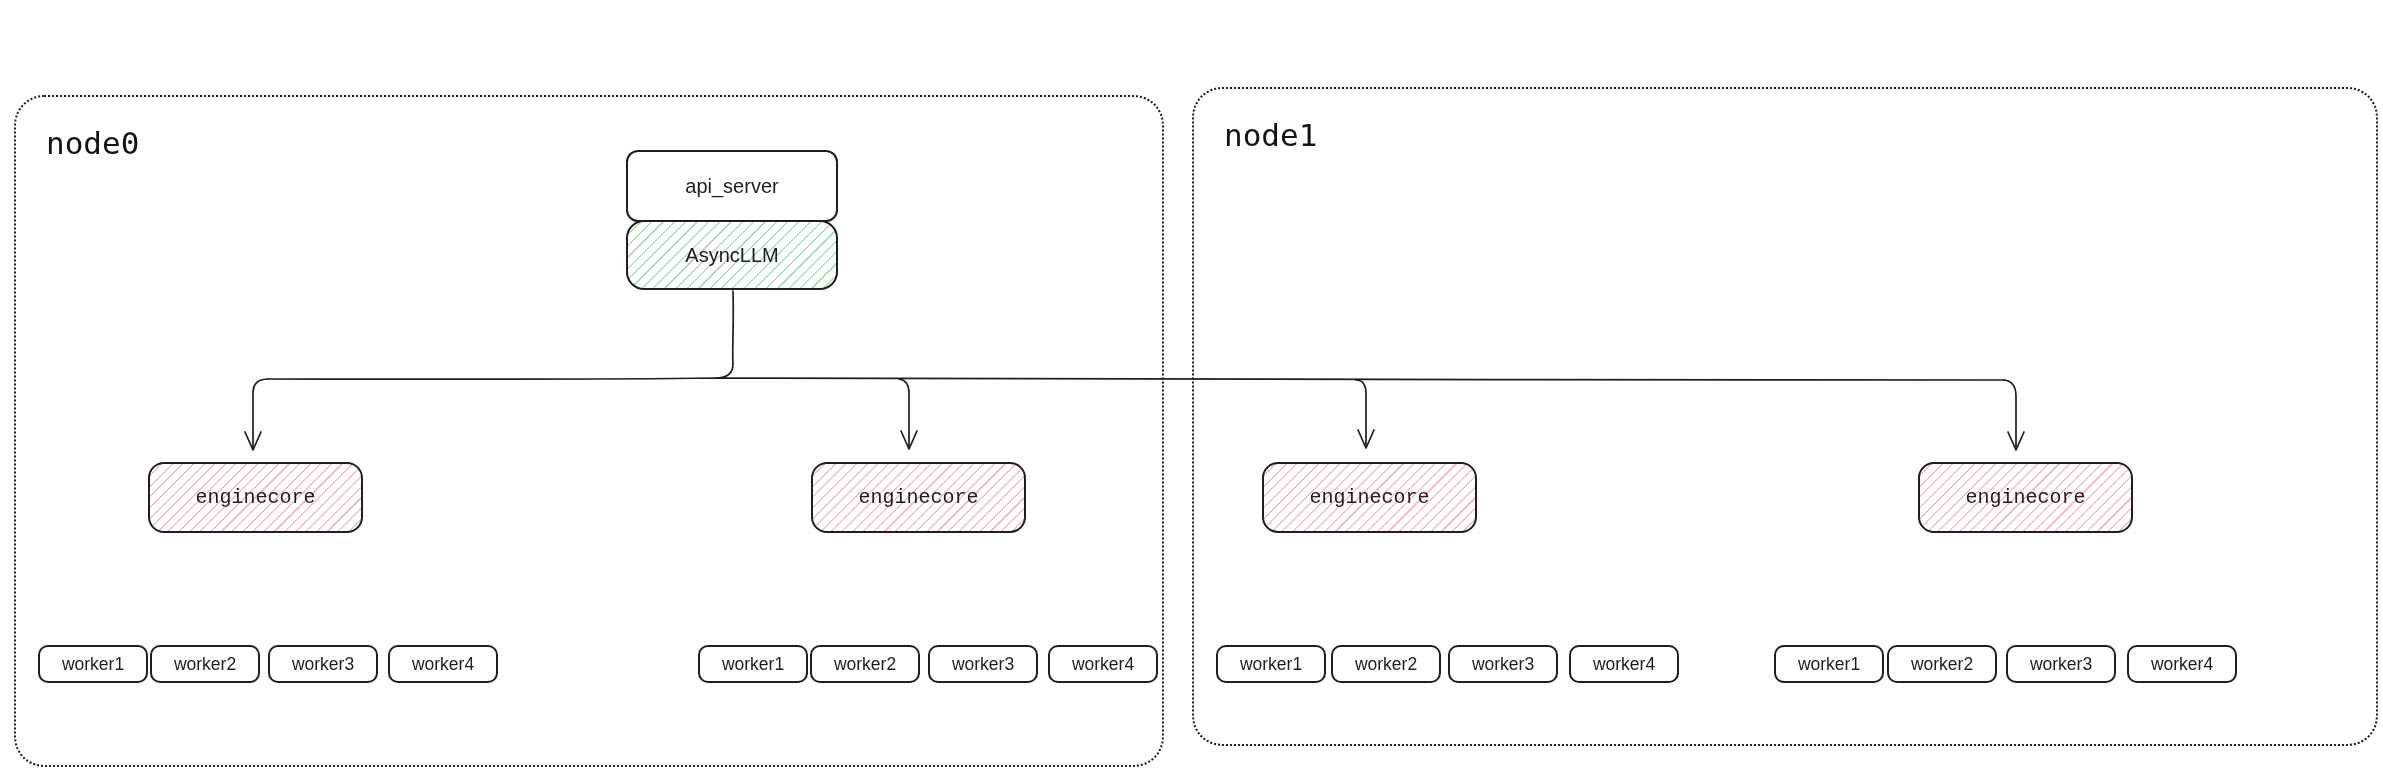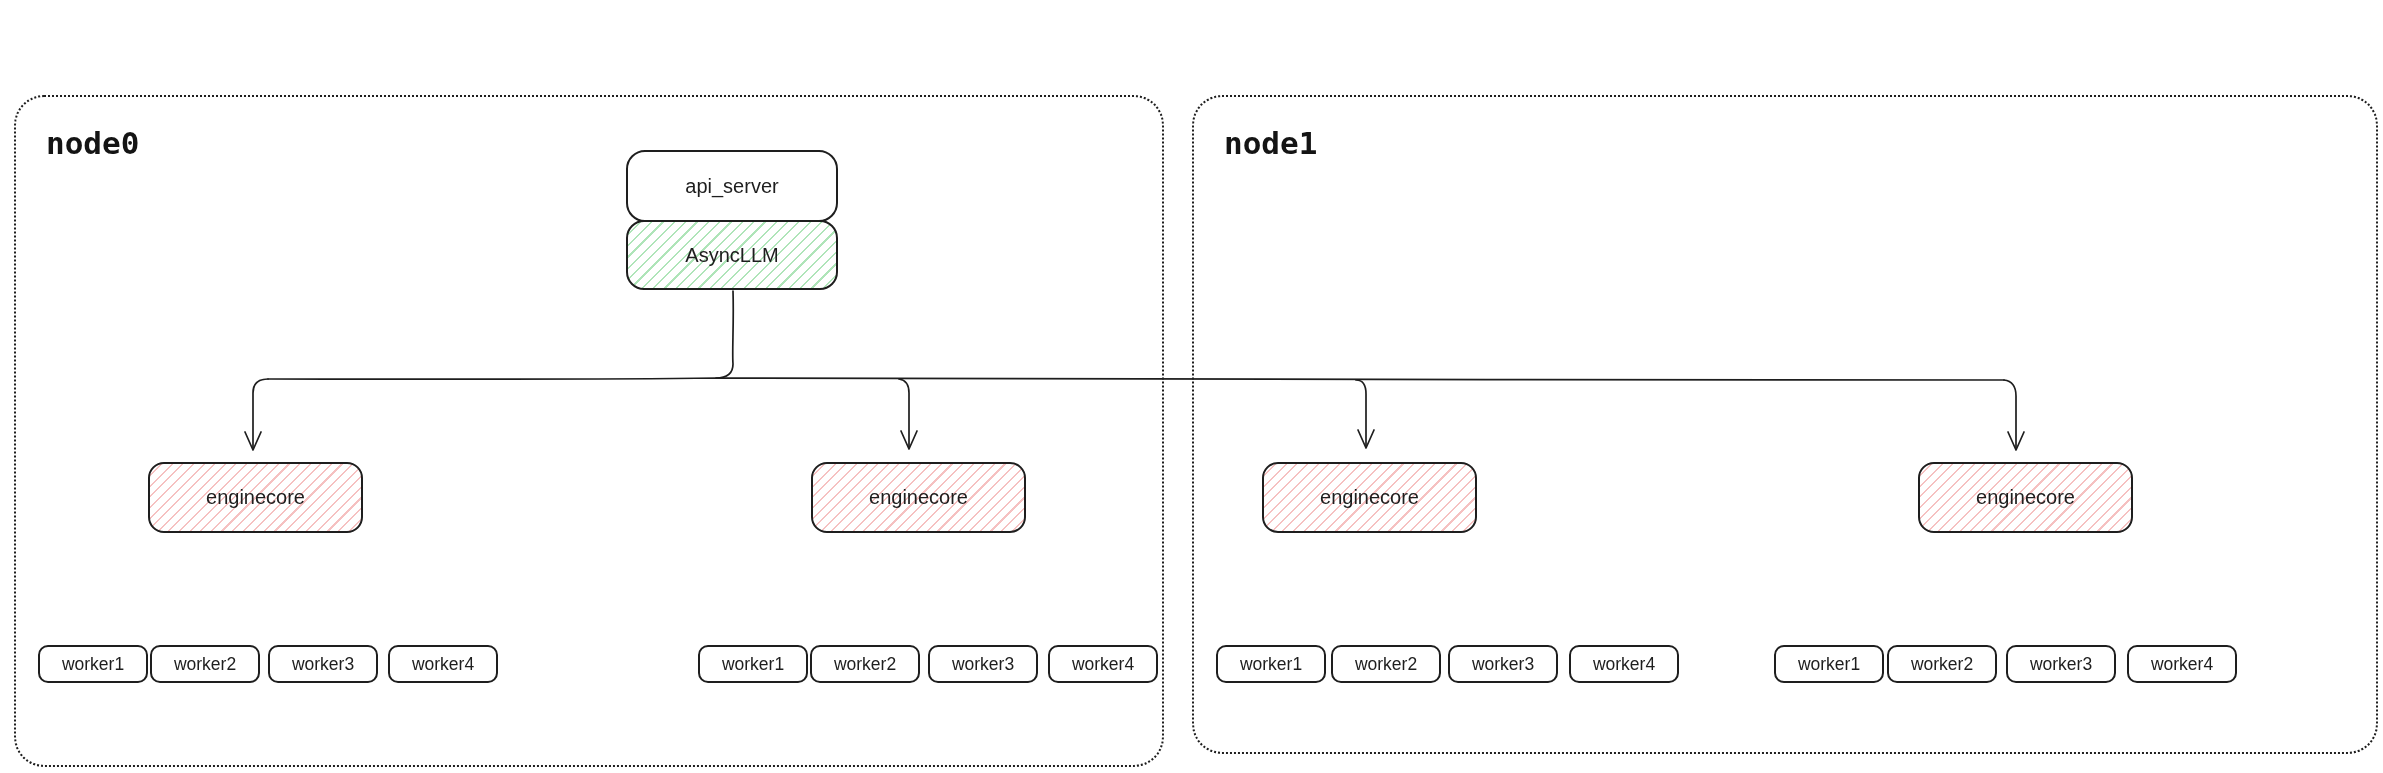--- a/index.html
+++ b/index.html
@@ -28,61 +28,62 @@
     border: 2.5px dotted #1e1e1e;
     border-radius: 30px;
     background: transparent;
   }
   .node-box .node-label {
     position: absolute;
     left: 30px;
     top: 28px;
     font-family: "DejaVu Sans Mono", monospace;
     font-size: 31px;
-    font-weight: 700;
+    font-weight: 400;
     color: #141414;
     white-space: nowrap;
   }
   #node0 { left: 14px;   top: 95px; width: 1146px; height: 668px; }
-  #node1 { left: 1192px; top: 95px; width: 1182px; height: 655px; }
+  #node1 { left: 1192px; top: 87px; width: 1182px; height: 655px; }
 
   .shape {
     position: absolute;
     box-sizing: border-box;
     border: 2.5px solid #1e1e1e;
     background: #ffffff;
     display: flex;
     align-items: center;
     justify-content: center;
     text-align: center;
     font-size: 20px;
     color: #1e1e1e;
     z-index: 3;
   }
   .api-server {
     left: 626px; top: 150px; width: 212px; height: 72px;
-    border-radius: 19px;
+    border-radius: 12px;
   }
   .async-llm {
     left: 626px; top: 220px; width: 212px; height: 70px;
     border-radius: 18px;
     background-image: repeating-linear-gradient(
       135deg,
       rgba(64, 192, 87, 0.42) 0px, rgba(64, 192, 87, 0.42) 1.6px,
       transparent 1.6px, transparent 8px
     );
   }
   .enginecore {
     top: 462px; width: 215px; height: 71px;
     border-radius: 16px;
     background-image: repeating-linear-gradient(
       135deg,
       rgba(224, 49, 49, 0.30) 0px, rgba(224, 49, 49, 0.30) 1.5px,
       transparent 1.5px, transparent 7.5px
     );
+    font-family: Liberation Mono, monospace;
   }
   #engine0 { left: 148px; }
   #engine1 { left: 811px; }
   #engine2 { left: 1262px; }
   #engine3 { left: 1918px; }
 
   .worker {
     position: absolute;
     box-sizing: border-box;
     top: 645px; width: 110px; height: 38px;

